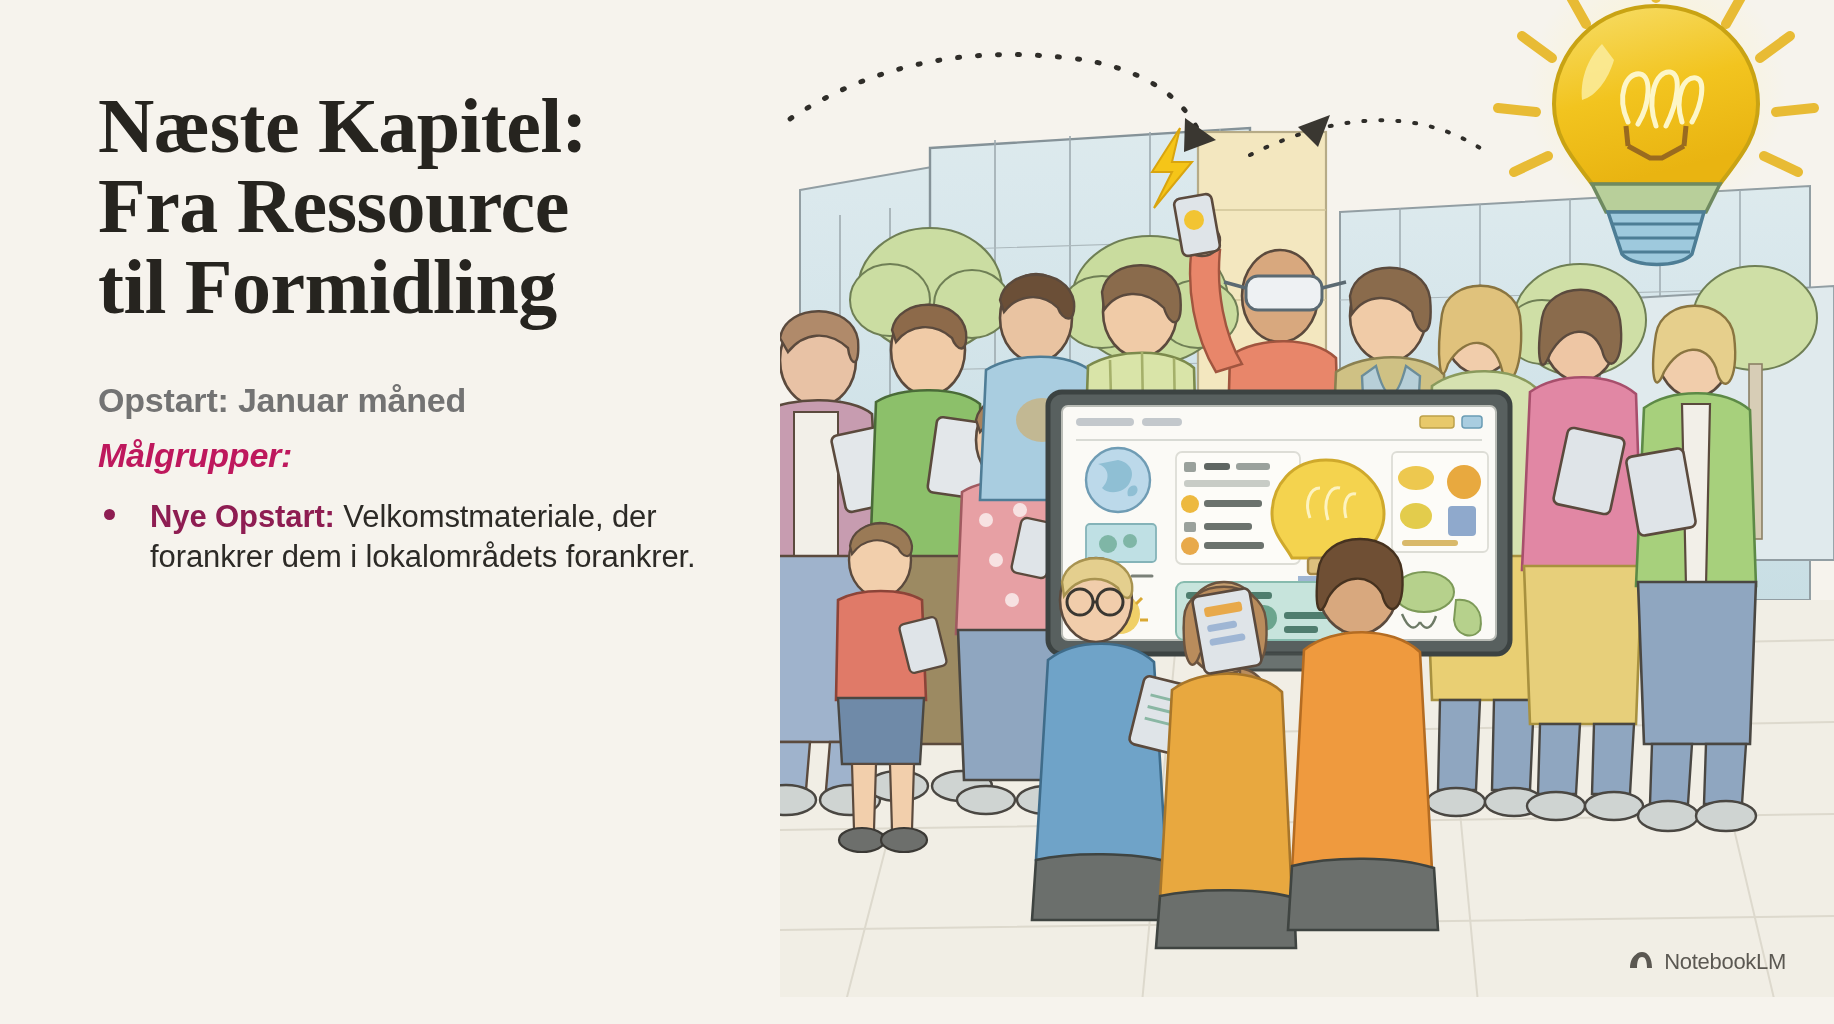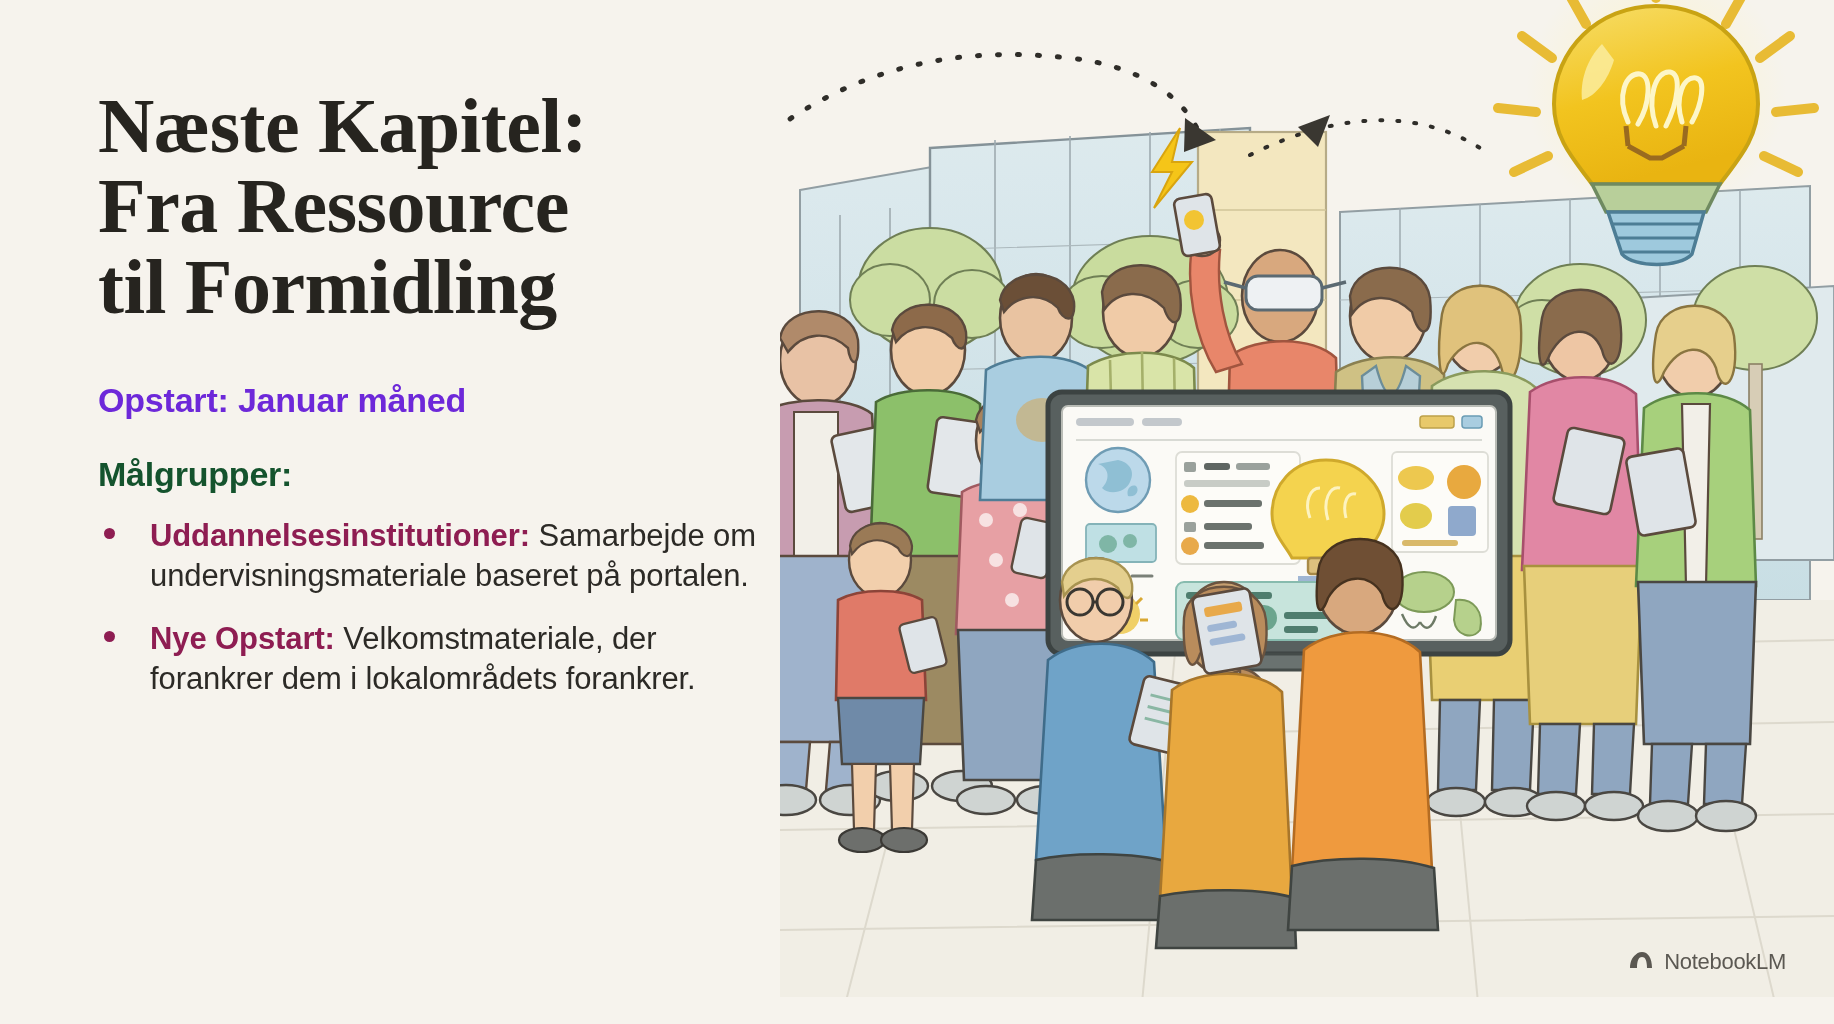--- a/index.html
+++ b/index.html
@@ -23,30 +23,31 @@
     letter-spacing:-0.5px;
     color:#26241f;
     margin:0 0 0 0;
     white-space:pre-line;
   }
   .subhead{
     font-family:"Liberation Sans", sans-serif;
     font-weight:700;
     font-size:34px;
     letter-spacing:-0.2px;
-    color:#6d28d9;
+    color:#737373;
     margin-top:54px;
   }
   .grouphead{
     font-family:"Liberation Sans", sans-serif;
     font-weight:700;
     font-size:34px;
     letter-spacing:-0.2px;
-    color:#14532d;
-    margin-top:35px;
+    color:#be185d;
+    margin-top:16px;
+    font-style:italic;
   }
   ul.bullets{
     list-style:none;
     margin:22px 0 0 0;
     padding:0;
   }
   ul.bullets > li{
     position:relative;
     padding-left:52px;
     margin-bottom:22px;
@@ -91,24 +92,20 @@
 
     <h1 class="slide-title">Næste Kapitel:
 Fra Ressource
 til Formidling</h1>
 
     <div class="subhead">Opstart: Januar måned</div>
 
     <div class="grouphead">Målgrupper:</div>
 
     <ul class="bullets">
-      <li>
-        <span class="dot"></span>
-        <span class="b-lead">Uddannelsesinstitutioner:</span><span class="b-rest"> Samarbejde om undervisningsmateriale baseret på portalen.</span>
-      </li>
       <li>
         <span class="dot"></span>
         <span class="b-lead">Nye Opstart:</span><span class="b-rest"> Velkomstmateriale, der forankrer dem i lokalområdets forankrer.</span>
       </li>
     </ul>
   </div>
 
   <div class="illus">
     <svg viewBox="0 0 1054 1024" preserveAspectRatio="xMidYMid slice">
       <defs>

